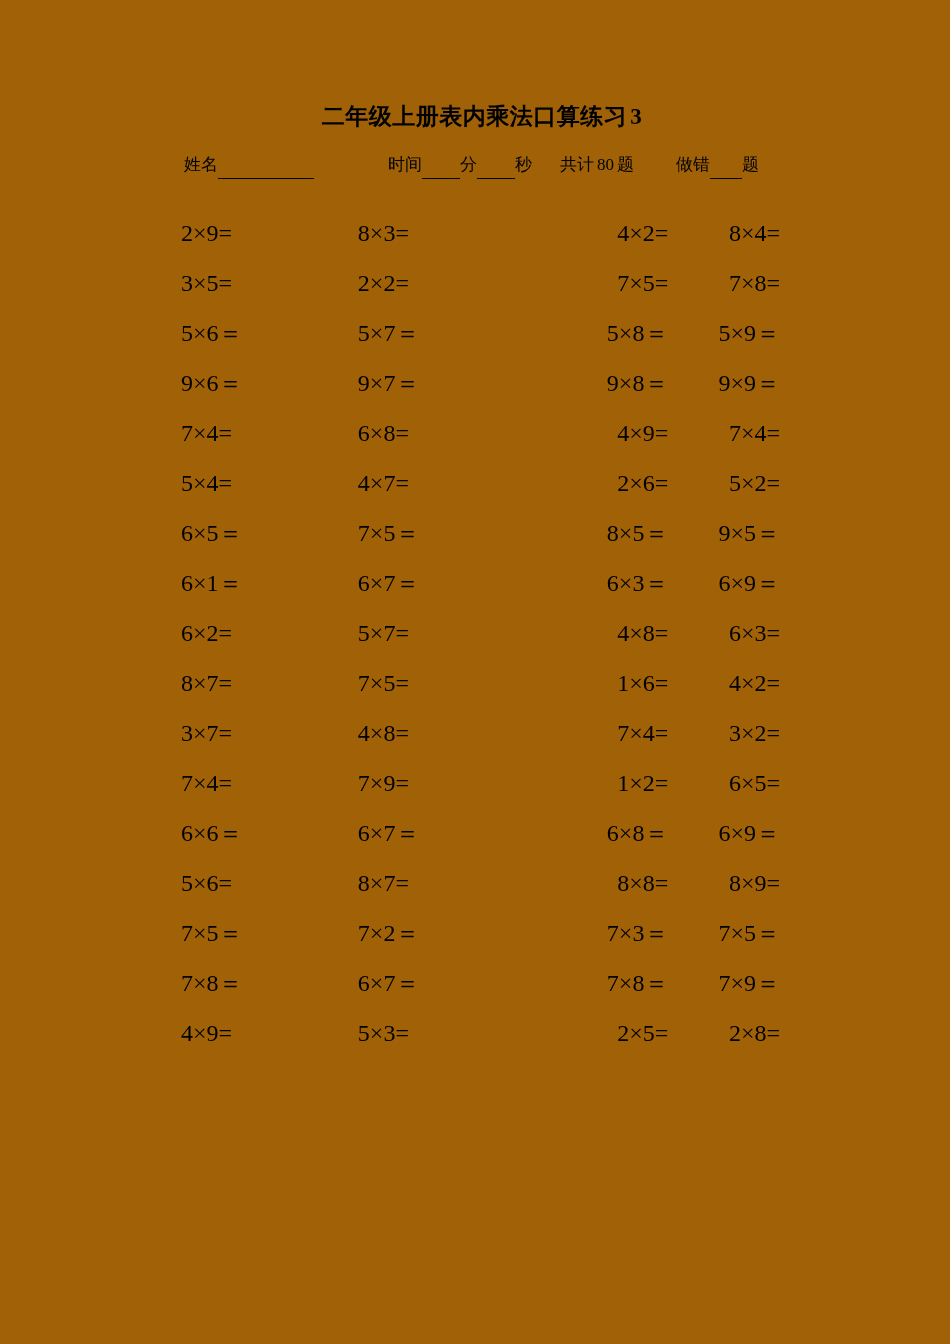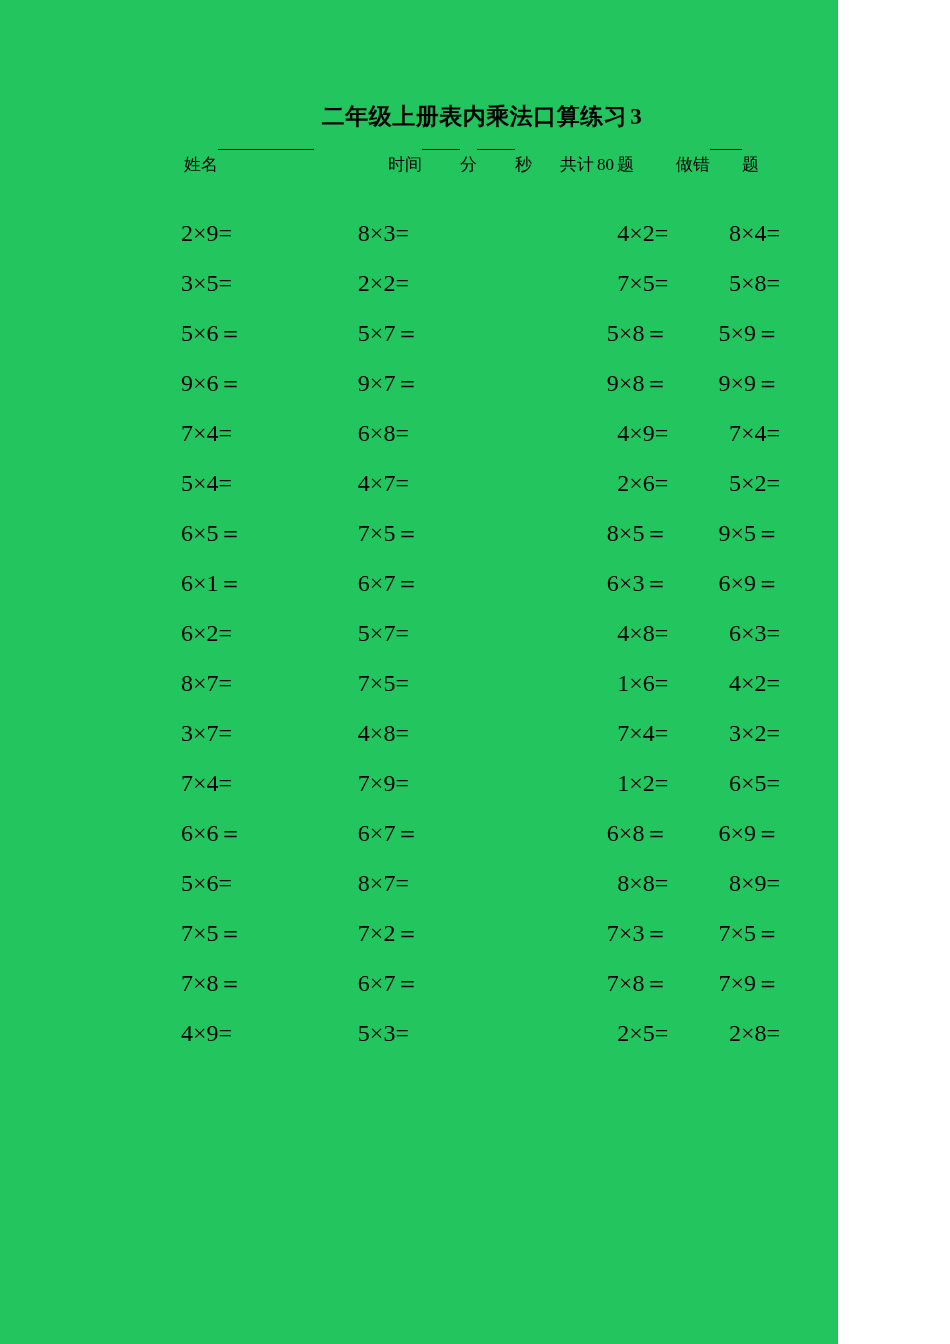--- a/index.html
+++ b/index.html
@@ -10,24 +10,24 @@
   }
   body {
     width: 950px;
     height: 1344px;
     font-family: "Liberation Serif", "DejaVu Serif", serif;
     color: #000000;
     -webkit-font-smoothing: antialiased;
   }
   .page {
     position: relative;
-    width: 838px;
+    width: 950px;
     height: 1344px;
     box-sizing: border-box;
-    background: #22c55e;
+    background: #a16207;
     overflow: hidden;
   }
   .sheet {
     position: absolute;
     left: 170px;
     top: 100px;
     width: 610px;
   }
   
   .title {
@@ -46,21 +46,21 @@
   
   .meta {
     display: flex;
     align-items: baseline;
     font-size: 17px;
     line-height: 30px;
     margin-top: 16px;
     padding-left: 14px;
     white-space: nowrap;
   }
-  .meta-field { display: inline-flex; align-items: flex-start; }
+  .meta-field { display: inline-flex; align-items: flex-end; }
   .meta-label { }
   .rule {
     display: inline-block;
     border-bottom: 1.6px solid #000;
     height: 0;
     vertical-align: baseline;
     position: relative;
     top: -1px;
   }
   .rule.long  { width: 96px; }
@@ -126,21 +126,21 @@
         <div class="row">
           <span class="cell c1">2×9=</span>
           <span class="cell c2">8×3=</span>
           <span class="cell c3">4×2=</span>
           <span class="cell c4">8×4=</span>
         </div>
         <div class="row">
           <span class="cell c1">3×5=</span>
           <span class="cell c2">2×2=</span>
           <span class="cell c3">7×5=</span>
-          <span class="cell c4">5×8=</span>
+          <span class="cell c4">7×8=</span>
         </div>
         <div class="row">
           <span class="cell c1">5×6＝</span>
           <span class="cell c2">5×7＝</span>
           <span class="cell c3">5×8＝</span>
           <span class="cell c4">5×9＝</span>
         </div>
         <div class="row">
           <span class="cell c1">9×6＝</span>
           <span class="cell c2">9×7＝</span>

